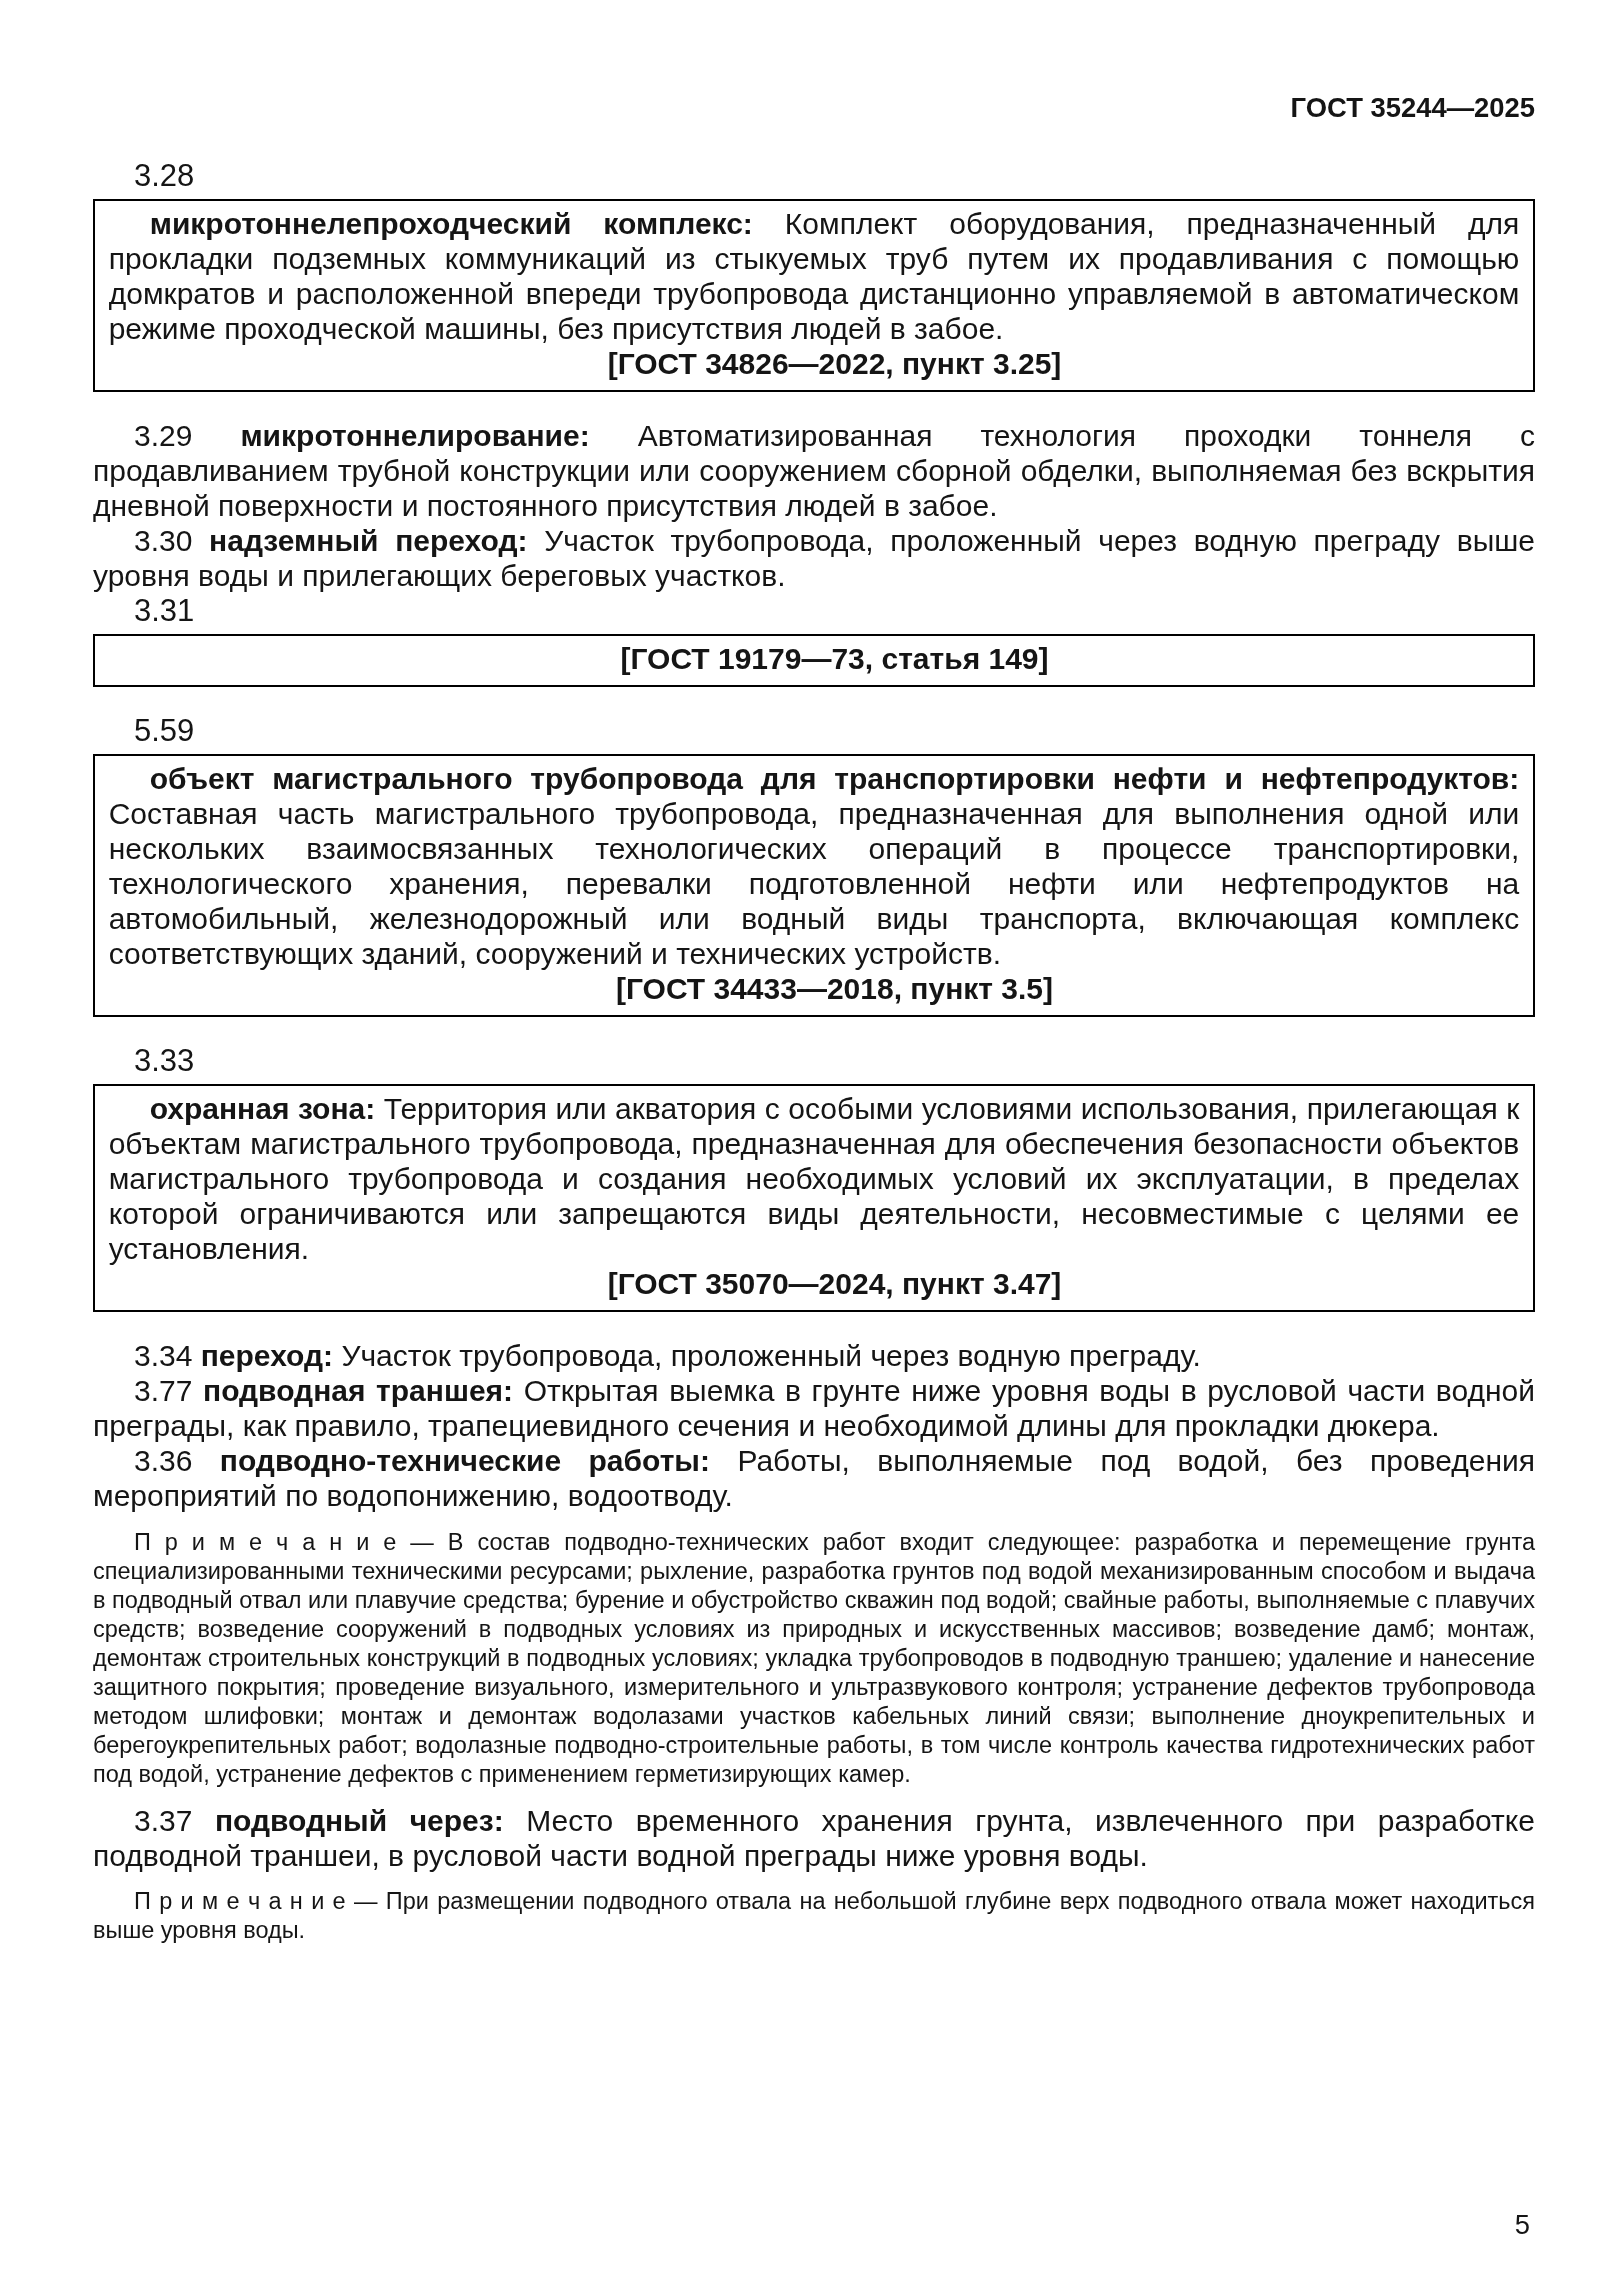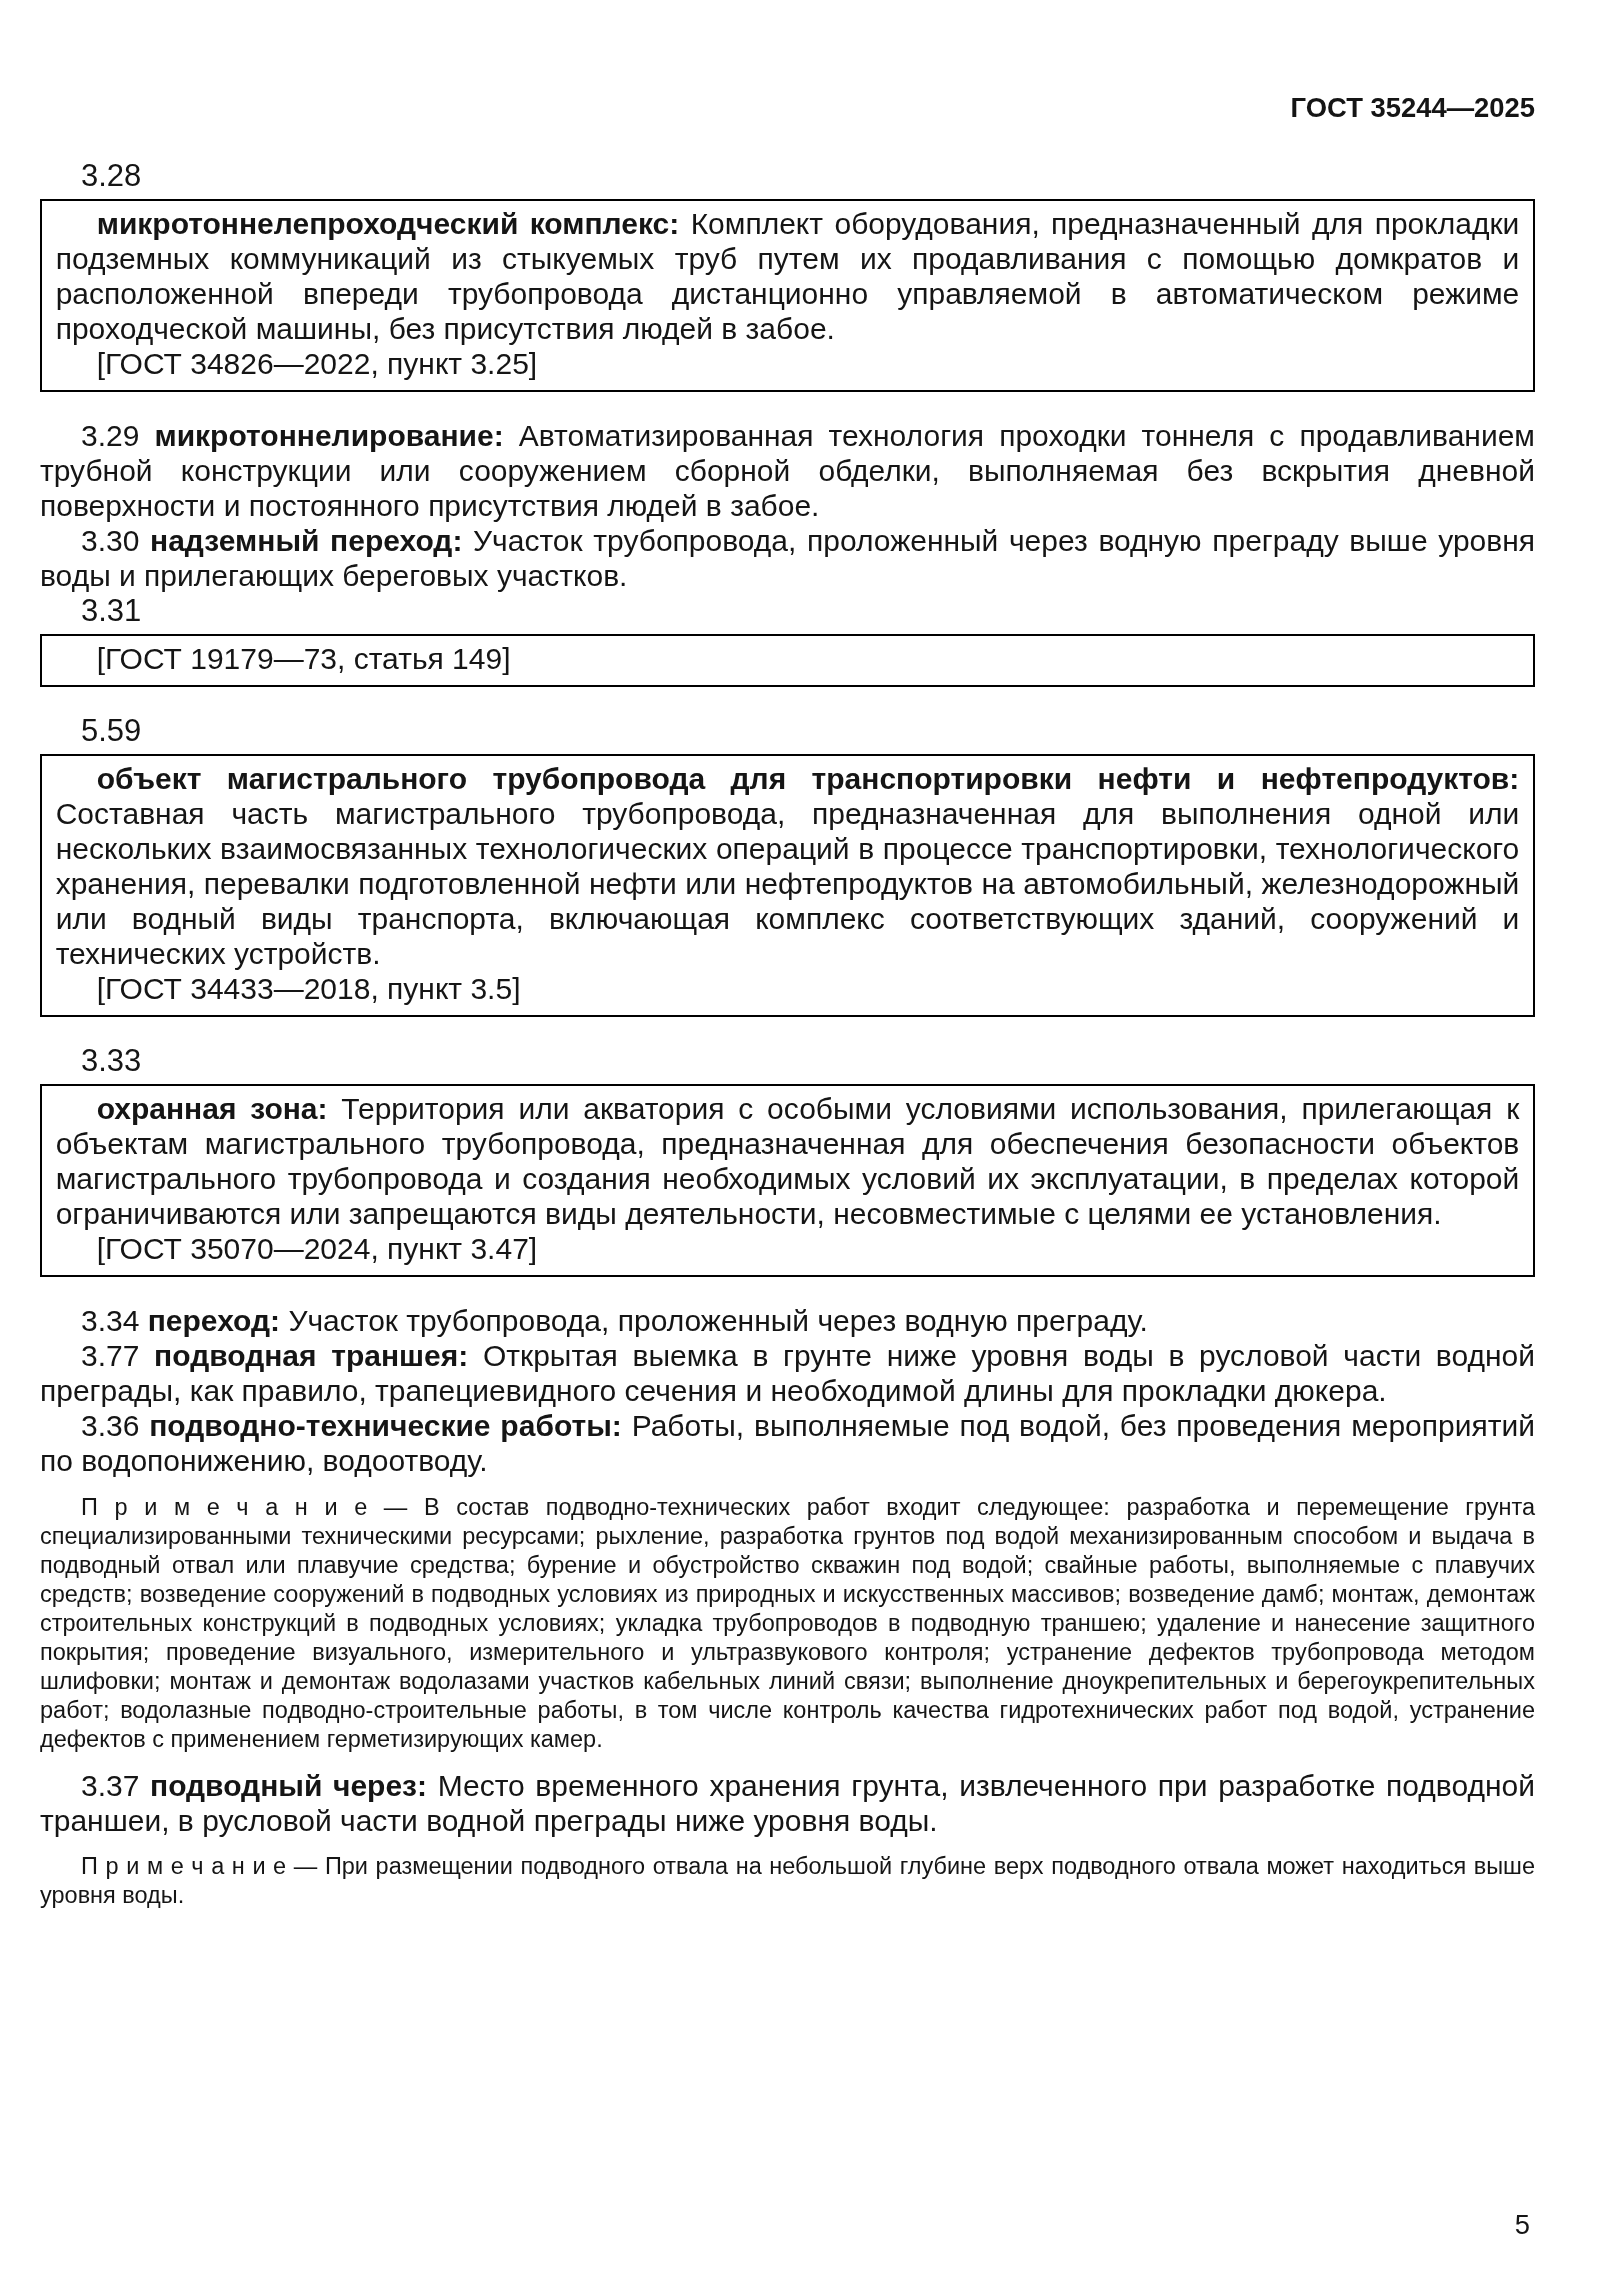--- a/index.html
+++ b/index.html
@@ -9,21 +9,21 @@
     background: #ffffff;
     color: #151515;
     font-family: "Liberation Sans", sans-serif;
     -webkit-font-smoothing: antialiased;
   }
   .page {
     position: relative;
     box-sizing: border-box;
     width: 1618px;
     height: 2293px;
-    padding: 90px 83px 0 40px;
+    padding: 90px 83px 0 93px;
     overflow: hidden;
     background: #ffffff;
   }
   .doc-header {
     text-align: right;
     font-weight: 700;
     font-size: 27.4px;
     line-height: 35px;
     margin: 0 0 33px 0;
   }
@@ -39,21 +39,21 @@
     text-align: justify;
     text-indent: 41px;
     margin: 0;
   }
   .term { font-weight: 700; }
   .def-box {
     border: 2px solid #000000;
     margin: 5.9px 0 26.5px 0;
     padding: 4.9px 13.7px 8.8px 13.7px;
   }
-  .def-box .source { text-align: left; }
+  .def-box .source { text-align: center; font-weight: bold; }
   .note {
     font-size: 23.5px;
     line-height: 29px;
     text-align: justify;
     text-indent: 41px;
     margin: 14.7px 0 13.7px 0;
   }
   .page-number {
     position: absolute;
     right: 88px;

